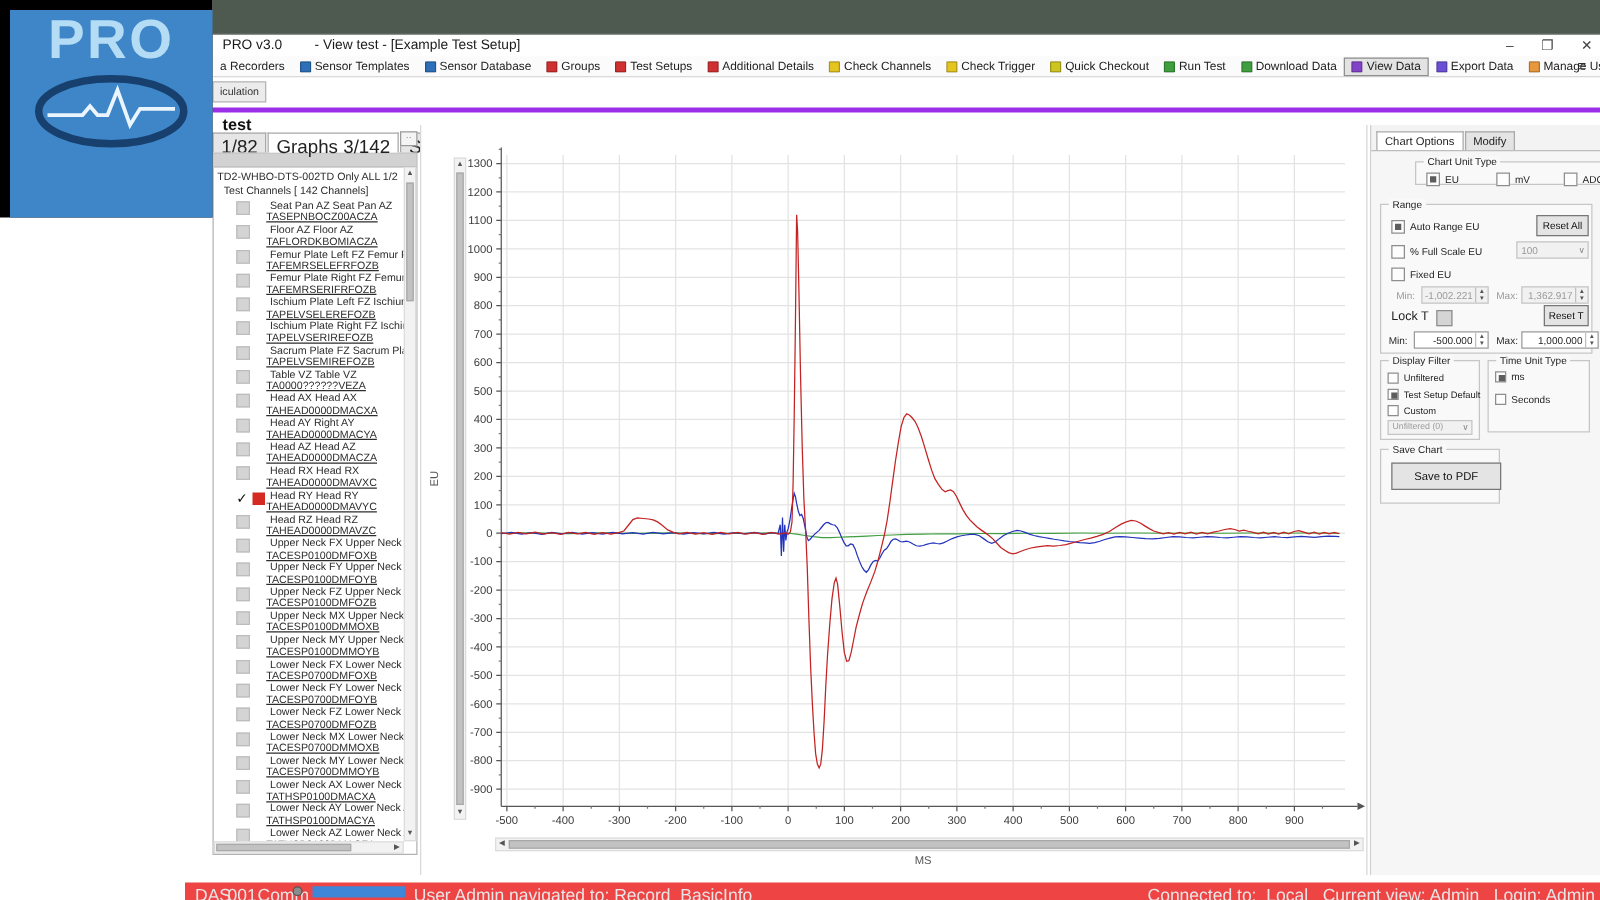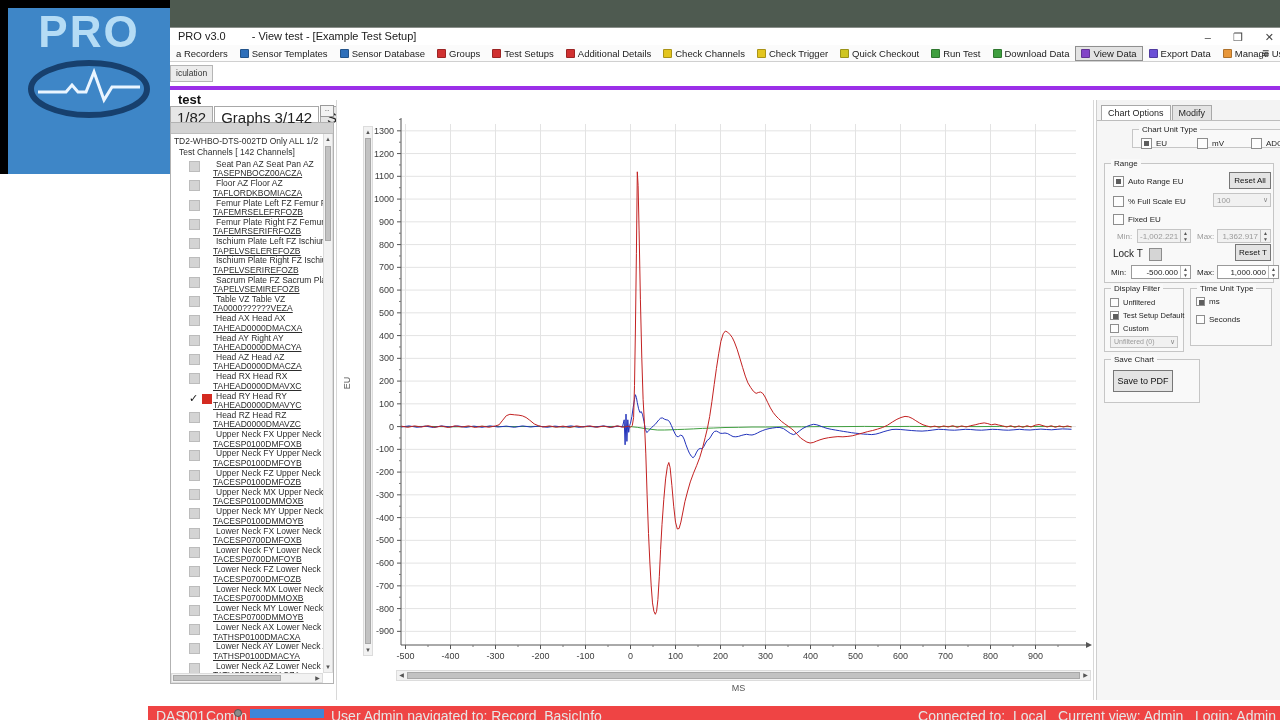--- a/index.html
+++ b/index.html
@@ -611,21 +611,21 @@
         <div style="position:absolute;left:5px;top:21px;white-space:nowrap;font-size:7.5px;"><span class="cb sel" style="width:9px;height:9px;"></span><span class="cb-label">Test Setup Default</span></div>
         <div style="position:absolute;left:5px;top:34px;white-space:nowrap;font-size:7.5px;"><span class="cb" style="width:9px;height:9px;"></span><span class="cb-label">Custom</span></div>
         <div class="dd dis" style="left:5px;top:47px;width:68px;height:12px;font-size:7px;">
             <span class="dd-val" style="top:1px;">Unfiltered (0)</span>
             <span class="dd-arrow" style="top:1px;">∨</span>
           </div>
       </div>
 
       <div class="gbox" style="left:7px;top:238px;width:96px;height:44px;">
         <div class="gtitle">Save Chart</div>
-        <button class="btn" style="left:8px;top:10px;width:60px;height:22px;font-size:9px;">Save to PDF</button>
+        <button class="btn" style="left:8px;top:10px;width:88px;height:22px;font-size:9px;">Save to PDF</button>
       </div>
 
     </div>
   </div>
 
   <div class="status-bar">
     <span class="sseg" style="left:8px;">DAS</span>
     <span class="sseg" style="left:34px;">001</span>
     <span class="sseg" style="left:58px;">Comm</span>
     <span class="sb-circle" style="left:86px;"></span>

